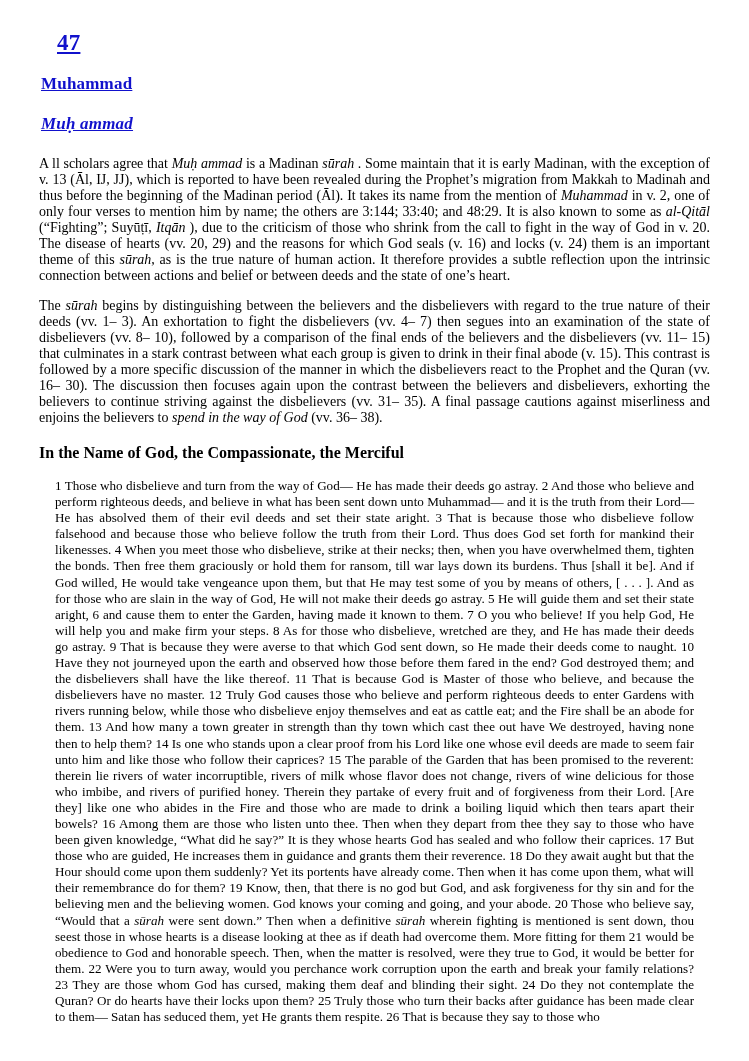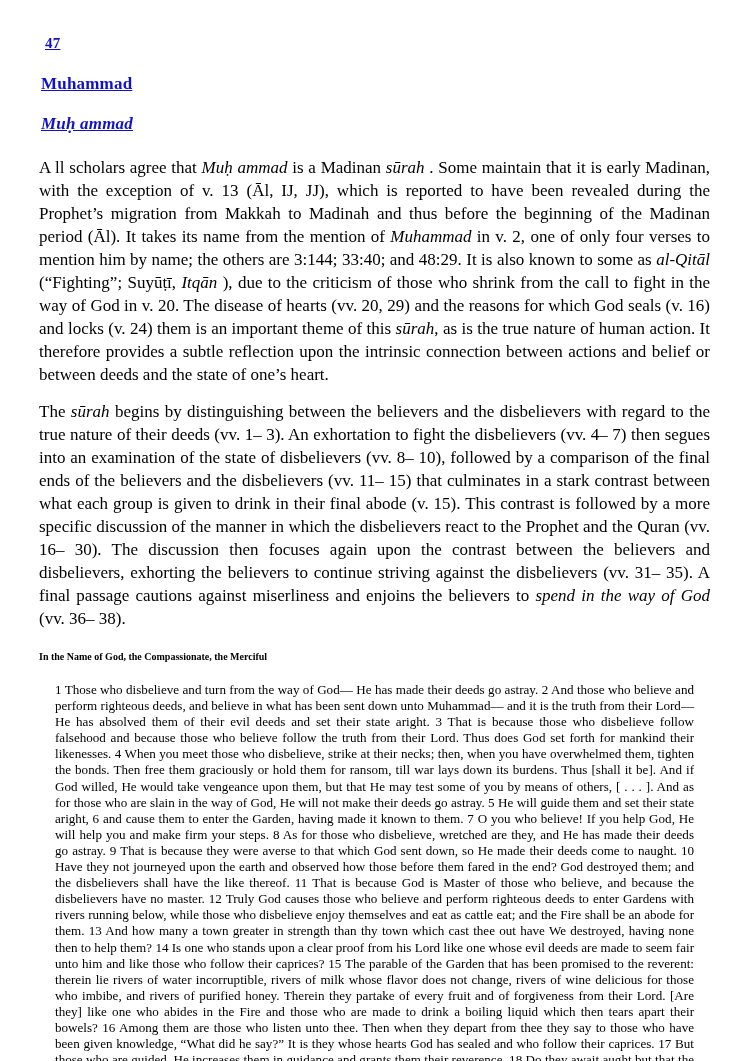--- a/index.html
+++ b/index.html
@@ -24,44 +24,44 @@
     padding: 32px 39px 0 39px;
   }
   .heading-link {
     color: #1111cc;
     text-decoration: underline;
     font-weight: bold;
     display: block;
     letter-spacing: 0.2px;
   }
   .chapter-number {
-    font-size: 15px;
+    font-size: 23px;
     line-height: 22px;
-    margin: 0 0 20px 6px;
+    margin: 0 0 20px 18px;
   }
   .chapter-title {
     font-size: 17px;
     line-height: 20px;
     margin: 0 0 20px 2px;
   }
   .chapter-title-translit {
     font-size: 17px;
     line-height: 20px;
     font-style: italic;
     margin: 0 0 22px 2px;
   }
   .intro-para {
-    font-size: 17px;
-    line-height: 23px;
+    font-size: 14px;
+    line-height: 16px;
     text-align: justify;
     margin: 0 0 14px 0;
     text-justify: inter-word;
   }
   .bismillah {
-    font-size: 10px;
+    font-size: 16px;
     line-height: 18px;
     font-weight: bold;
     margin: 18px 0 14px 0;
     color: #000;
   }
   .verse-body {
     font-size: 13.1px;
     line-height: 16.1px;
     text-align: justify;
     text-justify: inter-word;

